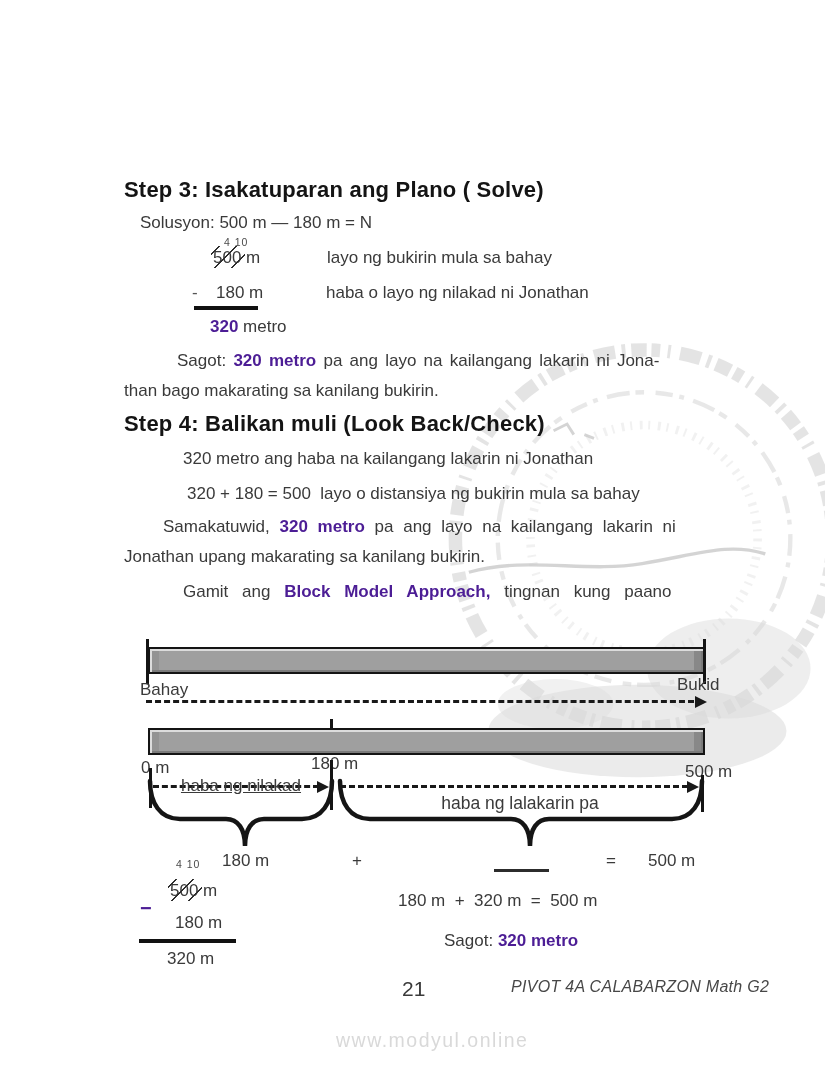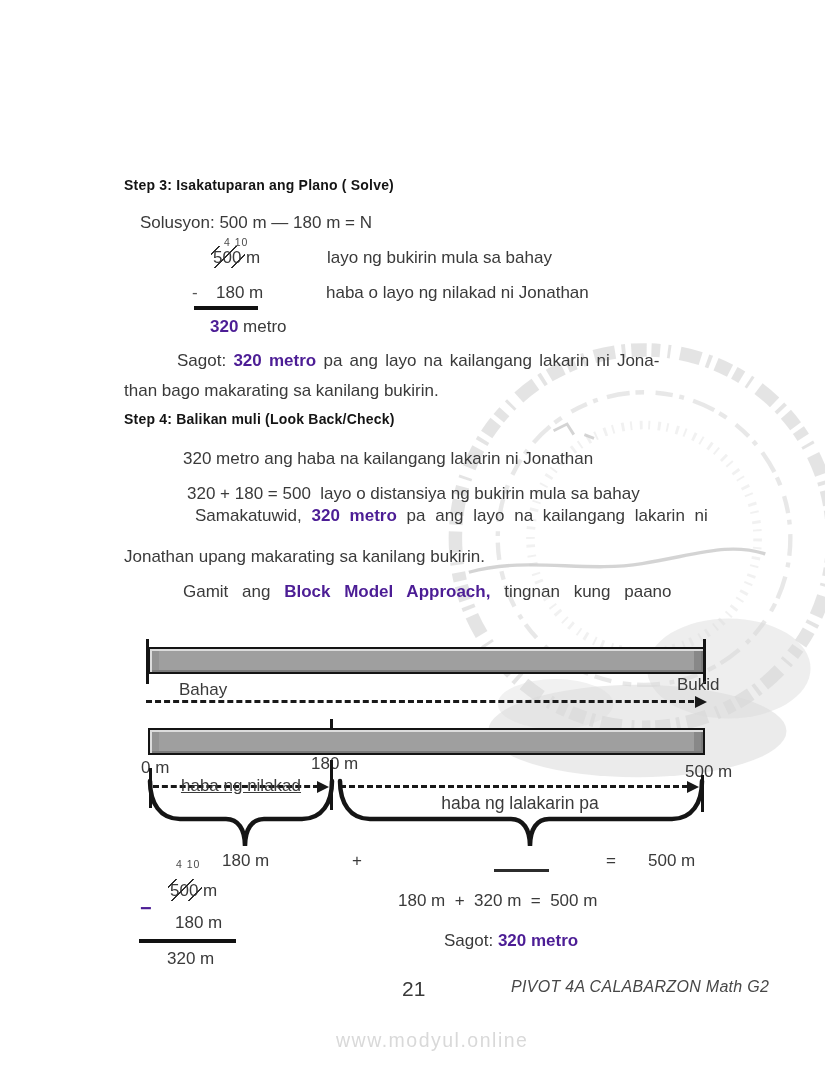--- a/index.html
+++ b/index.html
@@ -3,21 +3,21 @@
 <meta charset="utf-8">
 <style>
   html,body{margin:0;padding:0;background:#ffffff;}
   .page{
     position:relative; width:825px; height:1075px; overflow:hidden;
     background:#ffffff; font-family:"Liberation Sans", sans-serif;
     color:#3a3a3a; font-size:17px; line-height:1.2;
   }
   .abs{position:absolute; white-space:nowrap;}
   .b{font-weight:bold; color:#4c1d95;}
-  .heading{font-weight:bold; font-size:14px; color:#141414; letter-spacing:.2px;}
+  .heading{font-weight:bold; font-size:22px; color:#141414; letter-spacing:.2px;}
   .small{font-size:10.5px; letter-spacing:1px; color:#4a4a4a;}
   .keep-sp{white-space:pre;}
   .center{text-align:center; white-space:nowrap;}
   .z2{z-index:2;}
   
   .slashed{position:relative; display:inline-block;}
   .slashed::after{
     content:""; position:absolute; left:-2px; right:-4px; top:-2px; bottom:0;
     background:repeating-linear-gradient(135deg, transparent 0 5px, #2e2e2e 5px 7px, transparent 7px 12px);
     pointer-events:none;
@@ -85,34 +85,34 @@
   <div class="abs z2" style="left:177px; top:351px; word-spacing:2.5px;">
     <span>Sagot: </span><span class="b">320 metro</span><span> pa ang layo na kailangang lakarin ni Jona-</span>
   </div>
   <div class="abs z2" style="left:124px; top:381px;">than bago makarating sa kanilang bukirin.</div>
 
   <div class="abs z2 heading" style="left:124px; top:411px;">Step 4: Balikan muli (Look Back/Check)</div>
 
   <div class="abs z2" style="left:183px; top:449px;">320 metro ang haba na kailangang lakarin ni Jonathan</div>
   <div class="abs z2 keep-sp" style="left:187px; top:484px;">320 + 180 = 500  layo o distansiya ng bukirin mula sa bahay</div>
 
-  <div class="abs z2" style="left:163px; top:506px; word-spacing:5px;margin-left:32px;">
+  <div class="abs z2" style="left:163px; top:517px; word-spacing:5px;">
     <span>Samakatuwid, </span><span class="b">320 metro</span><span> pa ang layo na kailangang lakarin ni</span>
   </div>
   <div class="abs z2" style="left:124px; top:547px;">Jonathan upang makarating sa kanilang bukirin.</div>
 
   <div class="abs z2" style="left:183px; top:582px; word-spacing:9px;">
     <span>Gamit ang </span><span class="b">Block Model Approach,</span><span> tingnan kung paano</span>
   </div>
 
   <div class="tick" style="left:146px; top:639px; height:45px;"></div>
   <div class="tick" style="left:703px; top:639px; height:45px;"></div>
   <div class="bar" style="left:148px; top:647px;"></div>
 
-  <div class="abs z2" style="left:140px; top:680px;margin-left:39px;">Bahay</div>
+  <div class="abs z2" style="left:140px; top:680px;">Bahay</div>
   <div class="abs z2" style="left:677px; top:675px;">Bukid</div>
 
   <div class="dash" style="left:146px; top:700px; width:548px;"></div>
   <div class="arrowhead" style="left:695px; top:696px;"></div>
 
   <div class="tick" style="left:330px; top:719px; height:11px;"></div>
   <div class="bar" style="left:148px; top:728px;"></div>
 
   <div class="abs z2" style="left:141px; top:758px;">0 m</div>
   <div class="abs z2" style="left:311px; top:754px;">180 m</div>

